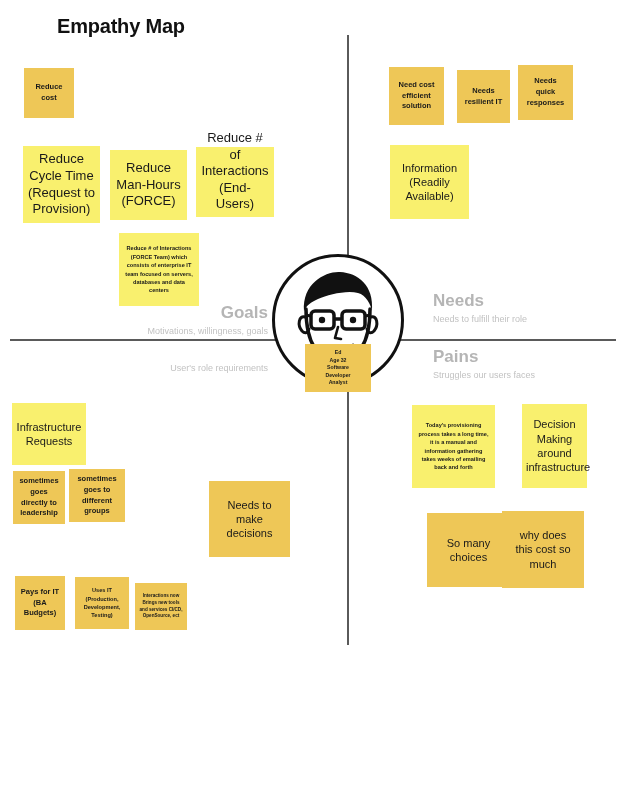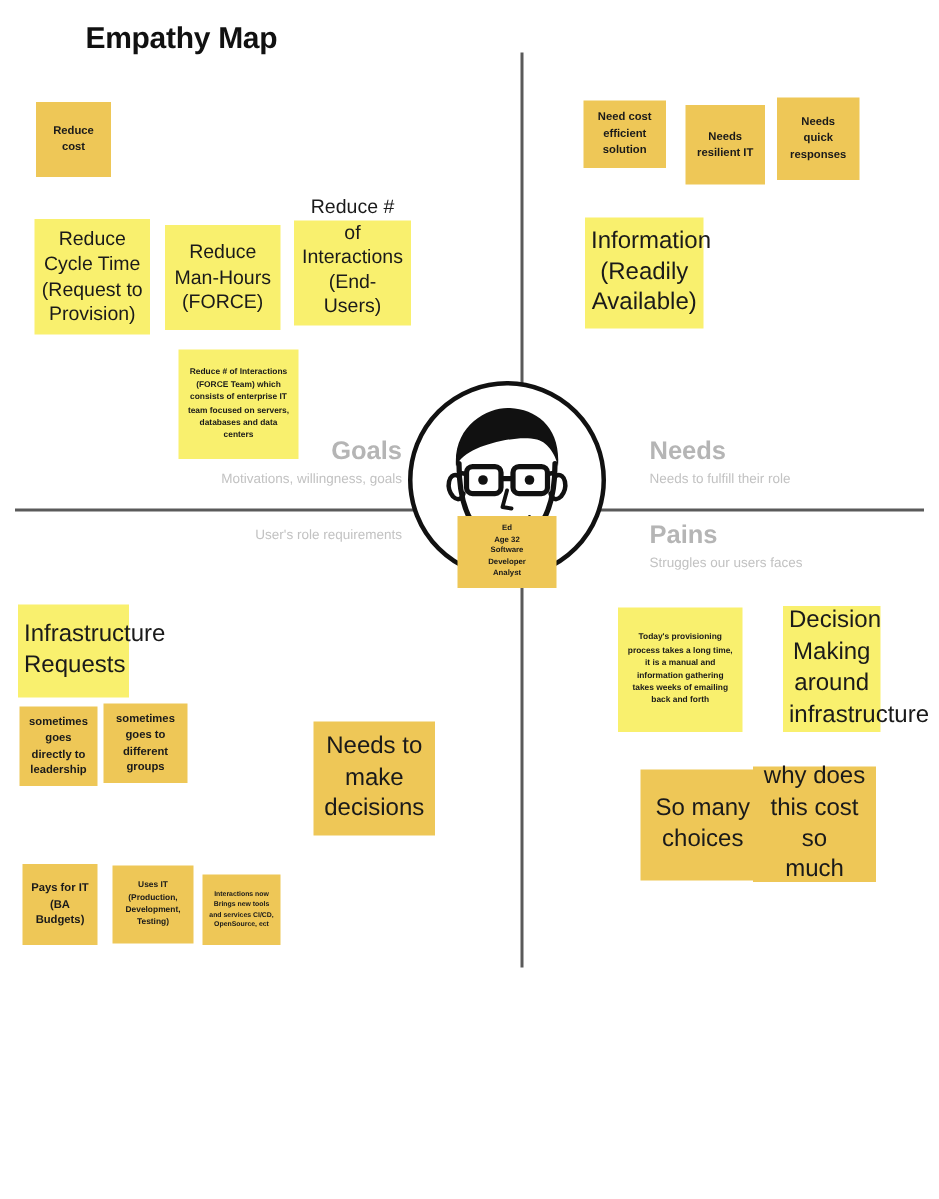--- a/index.html
+++ b/index.html
@@ -59,21 +59,21 @@
     color: #b5b5b5;
     line-height: 1.1;
   }
   .quad .q-sub {
     font-size: 9px;
     color: #c2c2c2;
     margin-top: 3px;
     line-height: 1.2;
   }
   .quad.right-side { text-align: left; }
-  .quad.left-side  { text-align: right; }
+  .quad.left-side  { text-align: right; margin-top: 12px; }
 
   #quad-goals { left: 58px;  top: 292px; }
   #quad-tasks { left: 58px;  top: 348px; }
   #quad-needs { left: 433px; top: 292px; }
   #quad-pains { left: 433px; top: 348px; }
 
   
   #persona {
     position: absolute;
     left: 272px;
@@ -126,21 +126,21 @@
   }
   .note .note-text {
     white-space: pre-line;
     width: 100%;
   }
   .note.gold  { background: #eec757; }
   .note.lemon { background: #f9f06e; }
 
   
   .t-lg  .note-text { font-size: 13px; line-height: 1.28; }
-  .t-md  .note-text { font-size: 16px; line-height: 1.3; }
+  .t-md  .note-text { font-size: 11px; line-height: 1.3; }
   .t-sm  .note-text { font-size: 7.5px; line-height: 1.45; font-weight: bold; }
   .t-xs  .note-text { font-size: 5.6px; line-height: 1.5; font-weight: bold; }
   .t-xxs .note-text { font-size: 4.6px; line-height: 1.5; font-weight: bold; }
 </style>
 </head>
 <body>
 
 <div id="canvas">
 
   <div id="page-title">Empathy Map</div>
@@ -186,21 +186,21 @@
     <span class="note-text">Reduce # of
 Interactions
 (End-Users)</span>
   </div>
 
 
   <div class="note lemon t-xs" style="left:119px; top:233px; width:80px; height:73px; padding:5px 6px;">
     <span class="note-text">Reduce # of Interactions (FORCE Team) which consists of enterprise IT team focused on servers, databases and data centers</span>
   </div>
 
-  <div class="note gold t-sm" style="left:389px; top:67px; width:55px; height:45px;">
+  <div class="note gold t-sm" style="left:389px; top:67px; width:55px; height:58px;">
     <span class="note-text">Need cost
 efficient
 solution</span>
   </div>
 
   <div class="note gold t-sm" style="left:457px; top:70px; width:53px; height:53px;">
     <span class="note-text">Needs
 resilient IT</span>
   </div>
 

